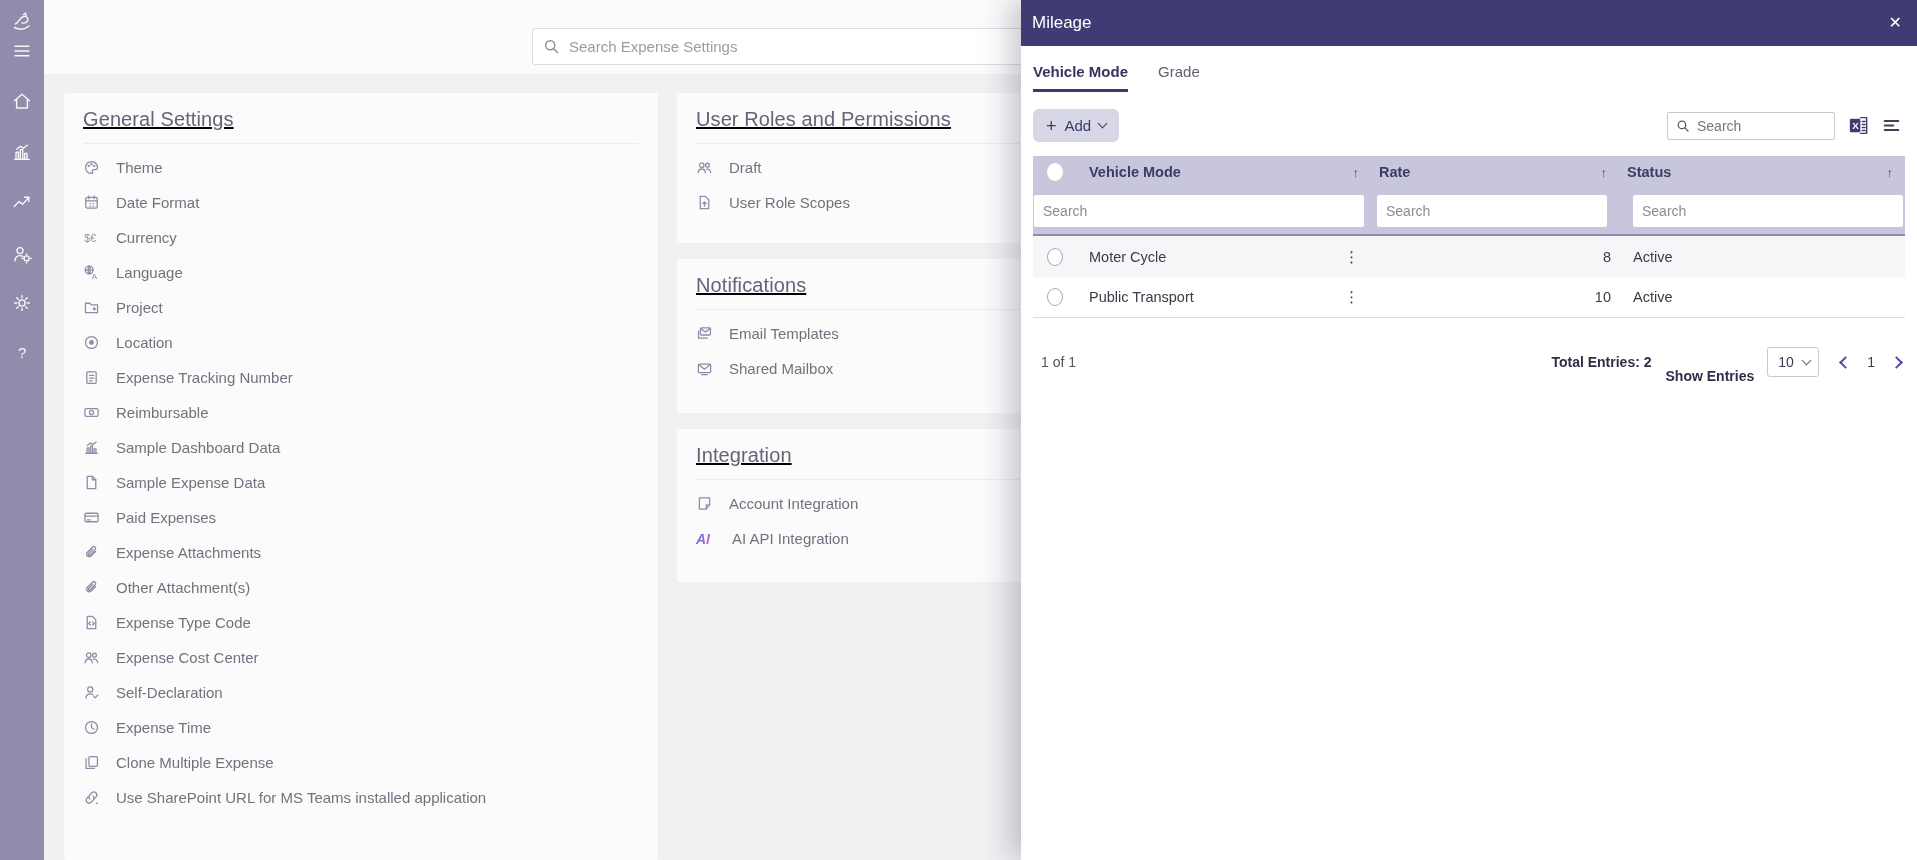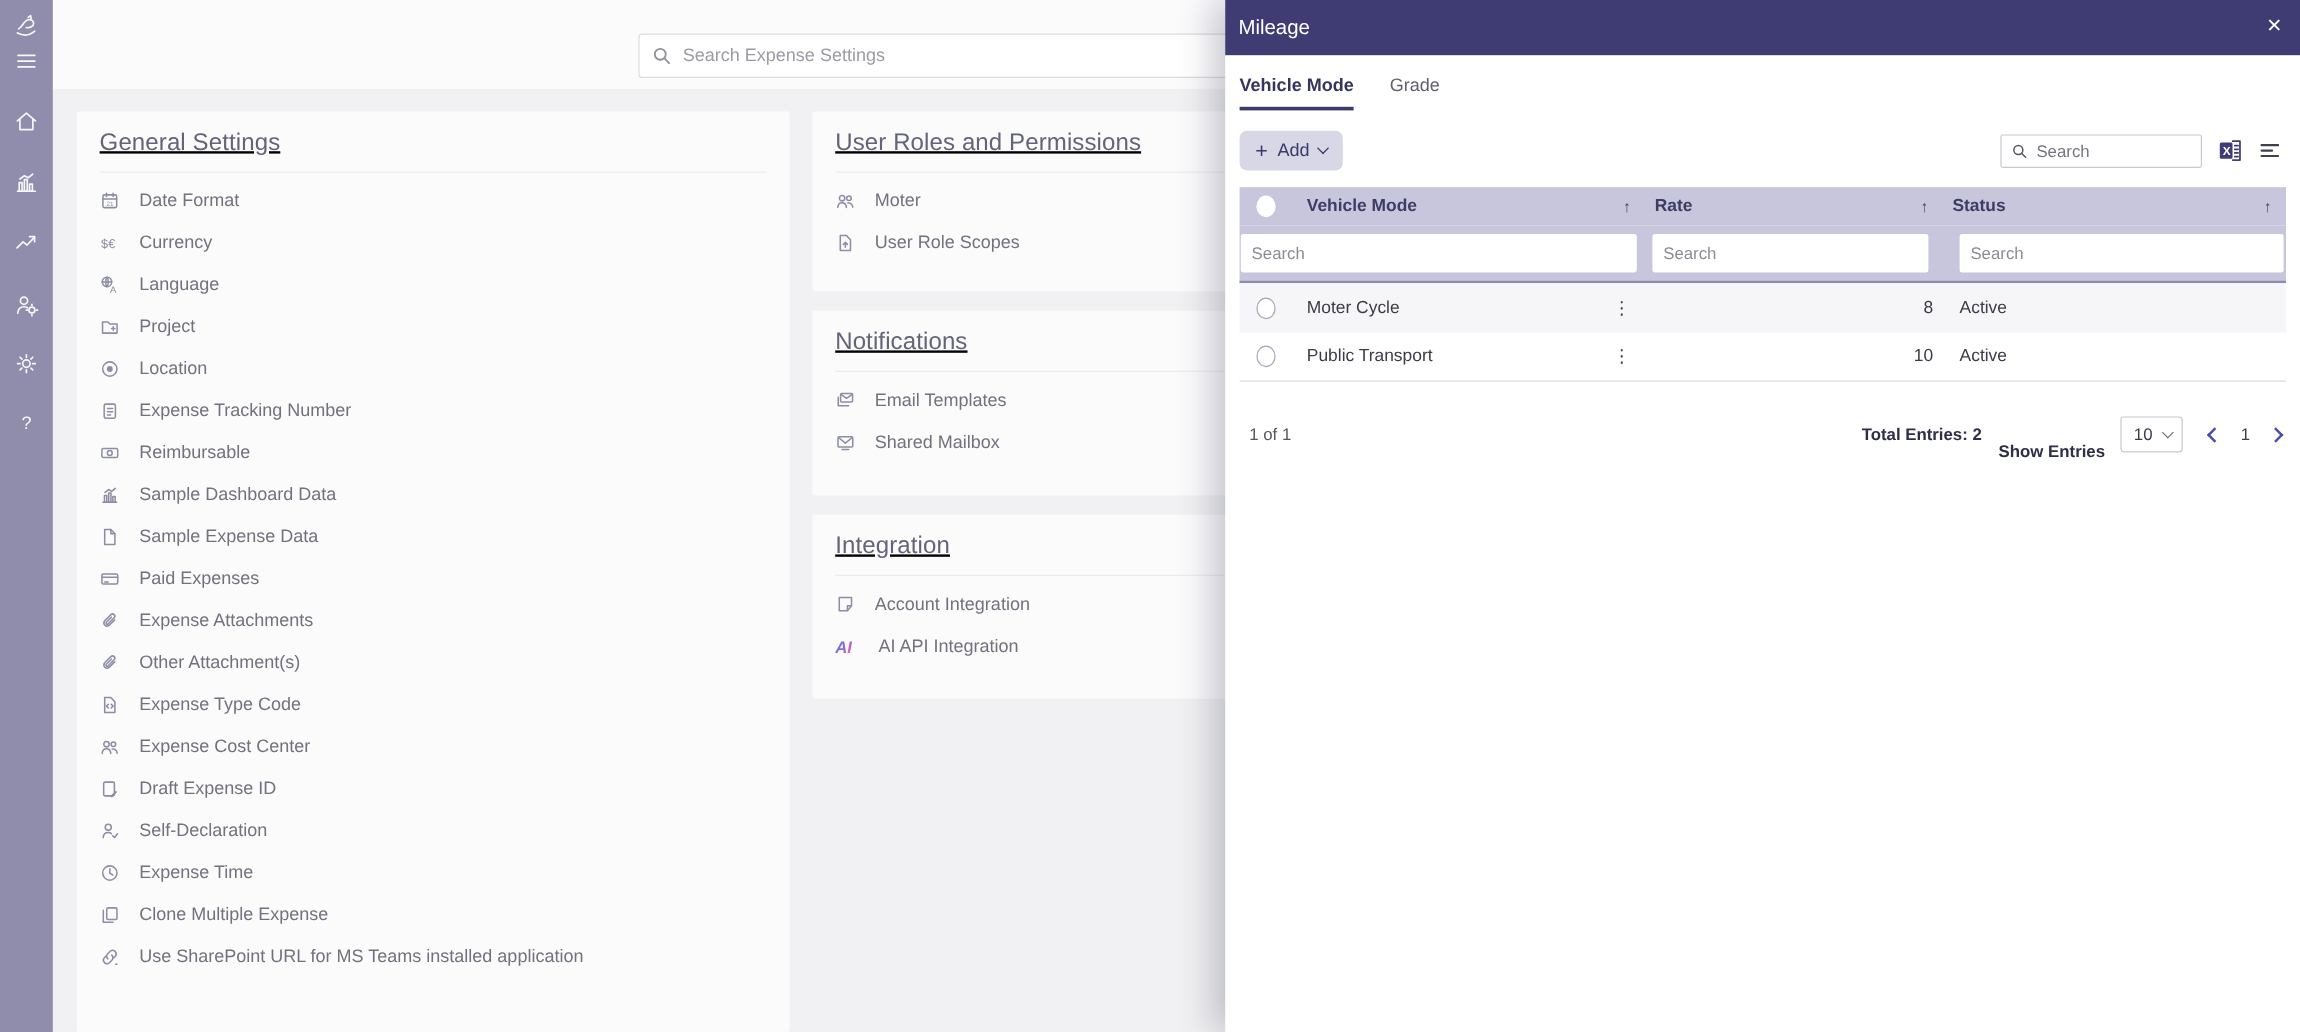--- a/index.html
+++ b/index.html
@@ -188,20 +188,31 @@
   </header>
 
   <section class="card card-general">
     <div class="card-head">
         <h2>General Settings</h2>
       </div>
     <div class="card-div"></div>
     <div class="s-item">
         <span class="ic">
           <svg viewBox="0 0 16 16" fill="none" stroke="currentColor" stroke-width="1.2" stroke-linecap="round" stroke-linejoin="round">
+            <path d="M13.6 8A5.6 5.6 0 1 0 8 13.6c1 0 1.5-.9.9-1.7-.6-.9 0-1.9 1-1.9h1.9c1 0 1.8-.9 1.8-2z"></path>
+            <circle cx="5.4" cy="6.4" r=".5"></circle>
+            <circle cx="8" cy="4.9" r=".5"></circle>
+            <circle cx="10.6" cy="6.4" r=".5"></circle>
+          </svg>
+        </span>
+        <span class="lbl">Theme</span>
+      </div>
+    <div class="s-item">
+        <span class="ic">
+          <svg viewBox="0 0 16 16" fill="none" stroke="currentColor" stroke-width="1.2" stroke-linecap="round" stroke-linejoin="round">
             <rect x="2.6" y="3.2" width="10.8" height="10" rx="1.3"></rect>
             <path d="M5.4 1.9v2.5M10.6 1.9v2.5M2.6 6.5h10.8"></path>
             <text x="5.4" y="11.9" font-size="5" stroke="none" fill="currentColor">21</text>
           </svg>
         </span>
         <span class="lbl">Date Format</span>
       </div>
     <div class="s-item">
         <span class="ic">
           <svg viewBox="0 0 16 16" fill="none" stroke="currentColor" stroke-width="1.2" stroke-linecap="round" stroke-linejoin="round">
@@ -318,29 +329,20 @@
             <path d="M2 13c.2-2.4 1.8-3.6 3.4-3.6s3.2 1.2 3.4 3.6"></path>
             <circle cx="10.8" cy="5.8" r="1.8"></circle>
             <path d="M9.9 9.6c1.8-.4 3.7.9 3.9 3.3"></path>
           </svg>
         </span>
         <span class="lbl">Expense Cost Center</span>
       </div>
     <div class="s-item">
         <span class="ic">
           <svg viewBox="0 0 16 16" fill="none" stroke="currentColor" stroke-width="1.2" stroke-linecap="round" stroke-linejoin="round">
-            <rect x="3.2" y="2.6" width="8.4" height="10.8" rx="1"></rect>
-            <path d="M8.7 13.3l4-4 1.1 1.1-4 4H8.7z" fill="currentColor" stroke="none"></path>
-          </svg>
-        </span>
-        <span class="lbl">Draft Expense ID</span>
-      </div>
-    <div class="s-item">
-        <span class="ic">
-          <svg viewBox="0 0 16 16" fill="none" stroke="currentColor" stroke-width="1.2" stroke-linecap="round" stroke-linejoin="round">
             <circle cx="6.8" cy="5.1" r="2.4"></circle>
             <path d="M2.8 13.2c.2-2.6 2-4 4-4 .9 0 1.8.3 2.5.9"></path>
             <path d="M10.2 11.7l1.4 1.4 2.4-2.8"></path>
           </svg>
         </span>
         <span class="lbl">Self-Declaration</span>
       </div>
     <div class="s-item">
         <span class="ic">
           <svg viewBox="0 0 16 16" fill="none" stroke="currentColor" stroke-width="1.2" stroke-linecap="round" stroke-linejoin="round">
@@ -378,21 +380,21 @@
     <div class="card-div"></div>
     <div class="s-item">
         <span class="ic">
           <svg viewBox="0 0 16 16" fill="none" stroke="currentColor" stroke-width="1.2" stroke-linecap="round" stroke-linejoin="round">
             <circle cx="5.4" cy="5.8" r="2.1"></circle>
             <path d="M2 13c.2-2.4 1.8-3.6 3.4-3.6s3.2 1.2 3.4 3.6"></path>
             <circle cx="10.8" cy="5.8" r="1.8"></circle>
             <path d="M9.9 9.6c1.8-.4 3.7.9 3.9 3.3"></path>
           </svg>
         </span>
-        <span class="lbl">Moter</span>
+        <span class="lbl">Draft</span>
       </div>
     <div class="s-item">
         <span class="ic">
           <svg viewBox="0 0 16 16" fill="none" stroke="currentColor" stroke-width="1.2" stroke-linecap="round" stroke-linejoin="round">
             <path d="M4 2.2h4.8L12 5.4v8.4H4z"></path>
             <path d="M8 11.3V7.6M6.4 9.1L8 7.5l1.6 1.6"></path>
           </svg>
         </span>
         <span class="lbl">User Role Scopes</span>
       </div>

